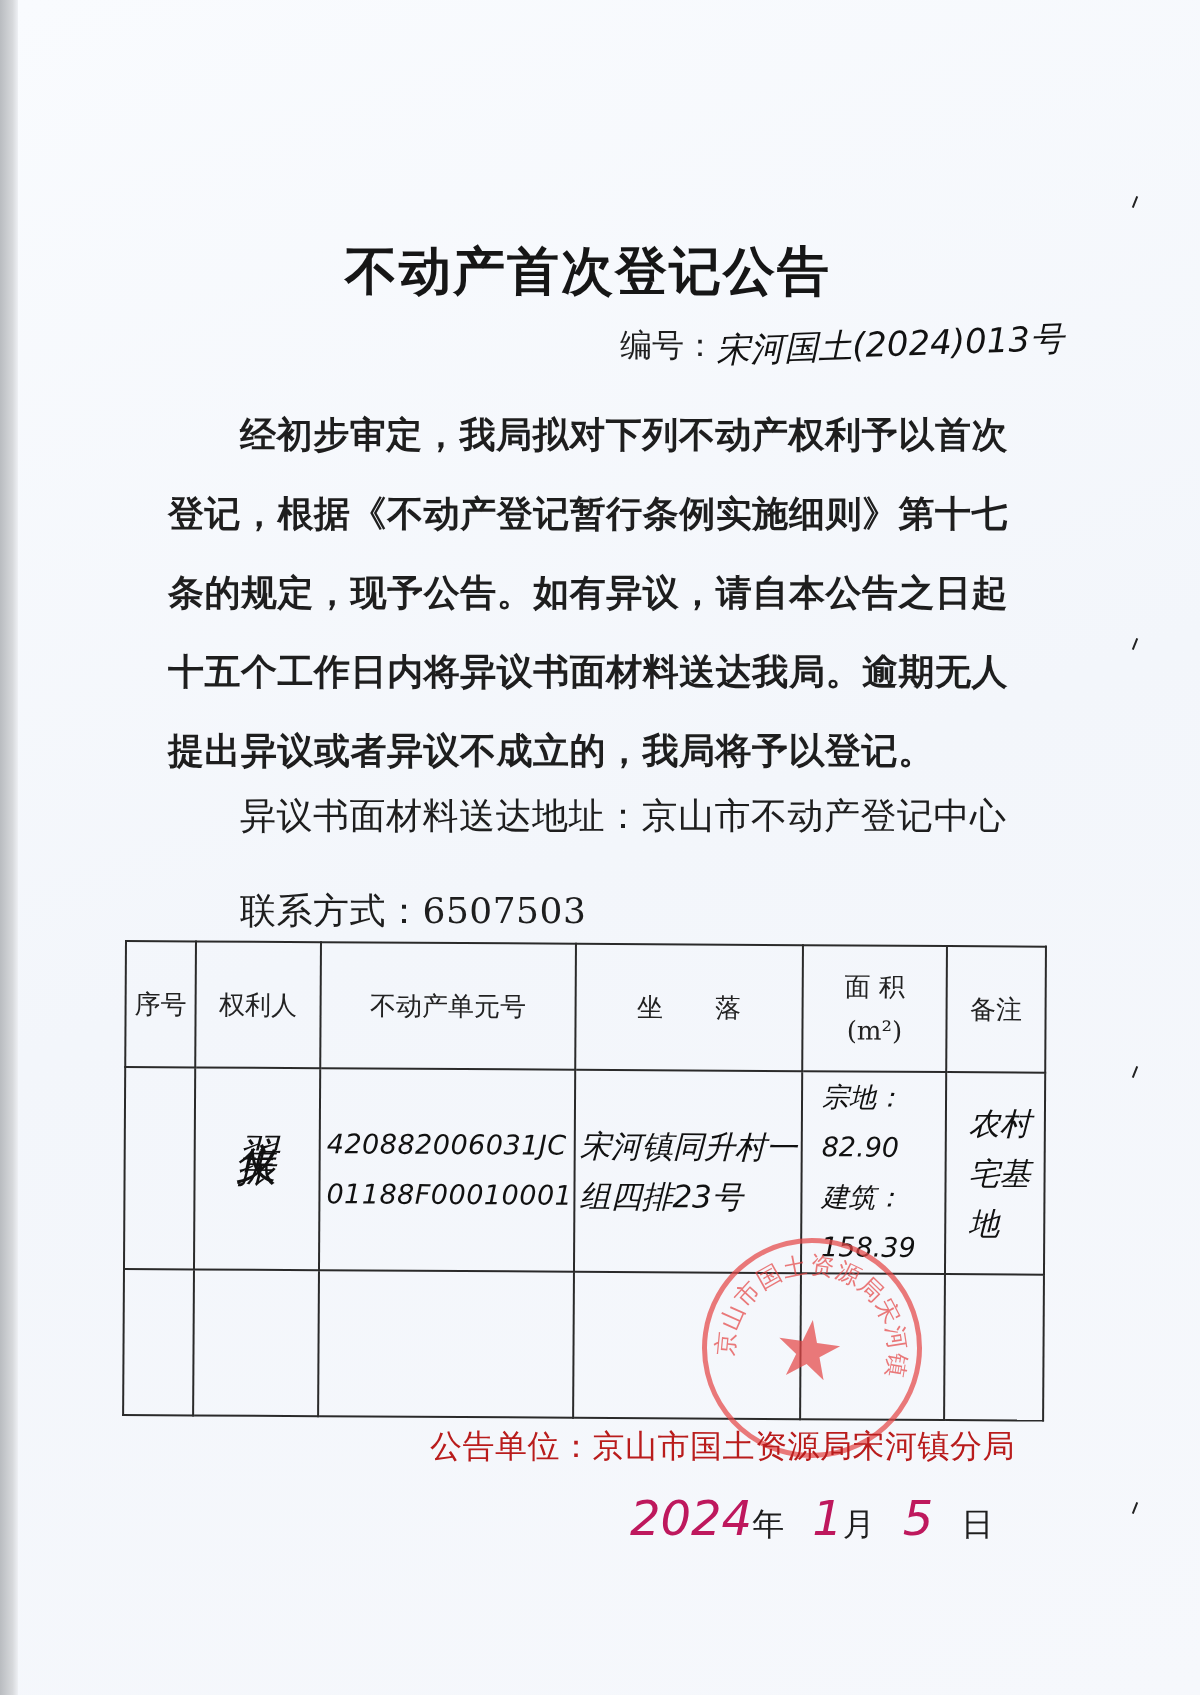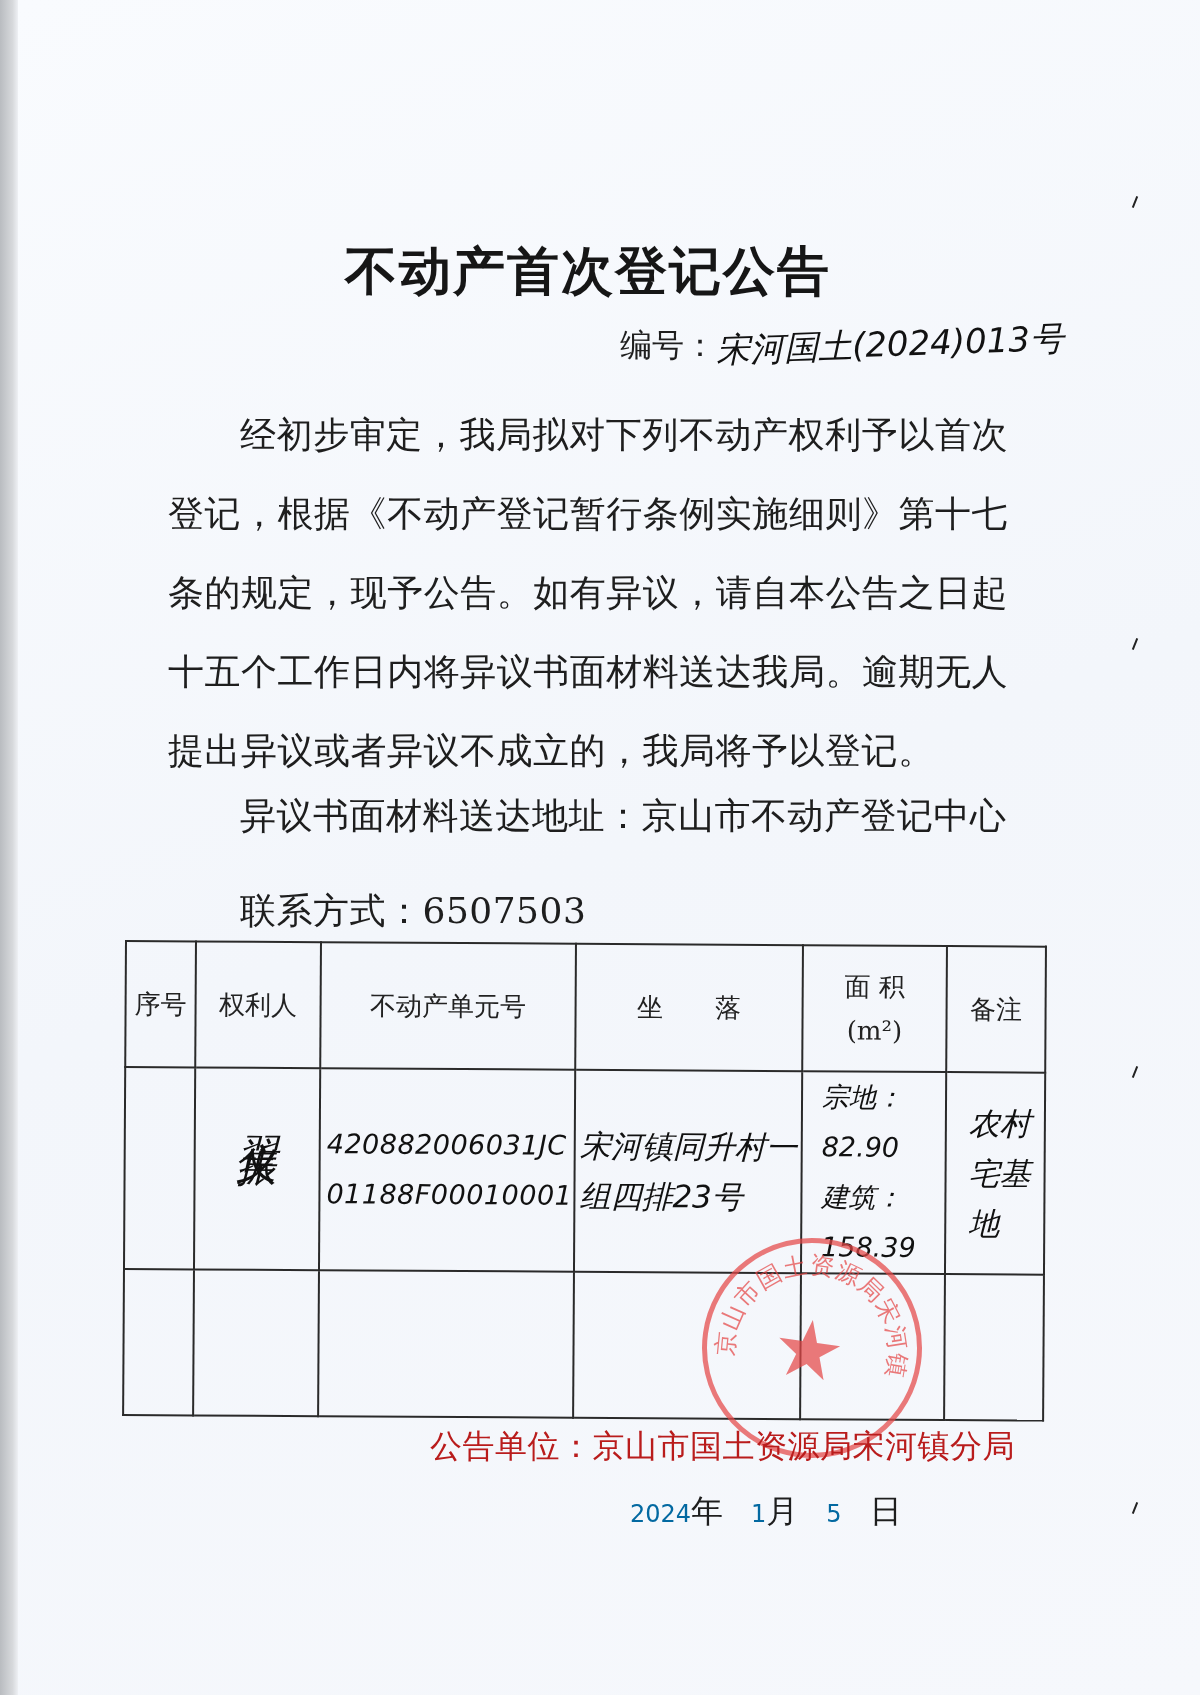--- a/index.html
+++ b/index.html
@@ -31,21 +31,21 @@
   .docno .hand {
     font-family: "DejaVu Sans", "Liberation Sans", sans-serif;
     font-style: italic; font-size: 34px; color: #121212;
     transform: rotate(-2deg); display: inline-block;
   }
   .para {
     position: absolute; left: 168px; width: 840px;
     font-size: 36px; line-height: 79px; color: #1e1e1e;
     text-align: justify; letter-spacing: 0.5px;
   }
-  .p1 { top: 395px; text-indent: 72px; }
+  .p1 { top: 395px; text-indent: 72px; font-weight: bold; }
   .line {
     position: absolute; left: 240px;
     font-size: 36px; color: #1e1e1e; letter-spacing: 0.5px;
   }
   .addr { top: 792px; }
   .contact { top: 887px; }
 
   table.reg {
     position: absolute; left: 125px; top: 940px;
     border-collapse: collapse;
@@ -94,21 +94,21 @@
   .issuer {
     position: absolute; left: 430px; top: 1425px;
     font-size: 32px; color: #b91c1c; letter-spacing: 0.5px;
   }
   .date {
     position: absolute; left: 630px; top: 1490px;
     font-size: 32px; color: #1e1e1e;
   }
   .date .hw2 {
     font-family: "DejaVu Sans", "Liberation Sans", sans-serif;
-    font-size: 24px; color: #0369a1;
+    font-style: italic; font-size: 48px; color: #be185d;
   }
   .date .sp { display: inline-block; width: 28px; }
   .mark {
     position: absolute; width: 2px; height: 12px; background: #222;
     transform: rotate(22deg);
   }
 </style>
 </head>
 <body>
 

